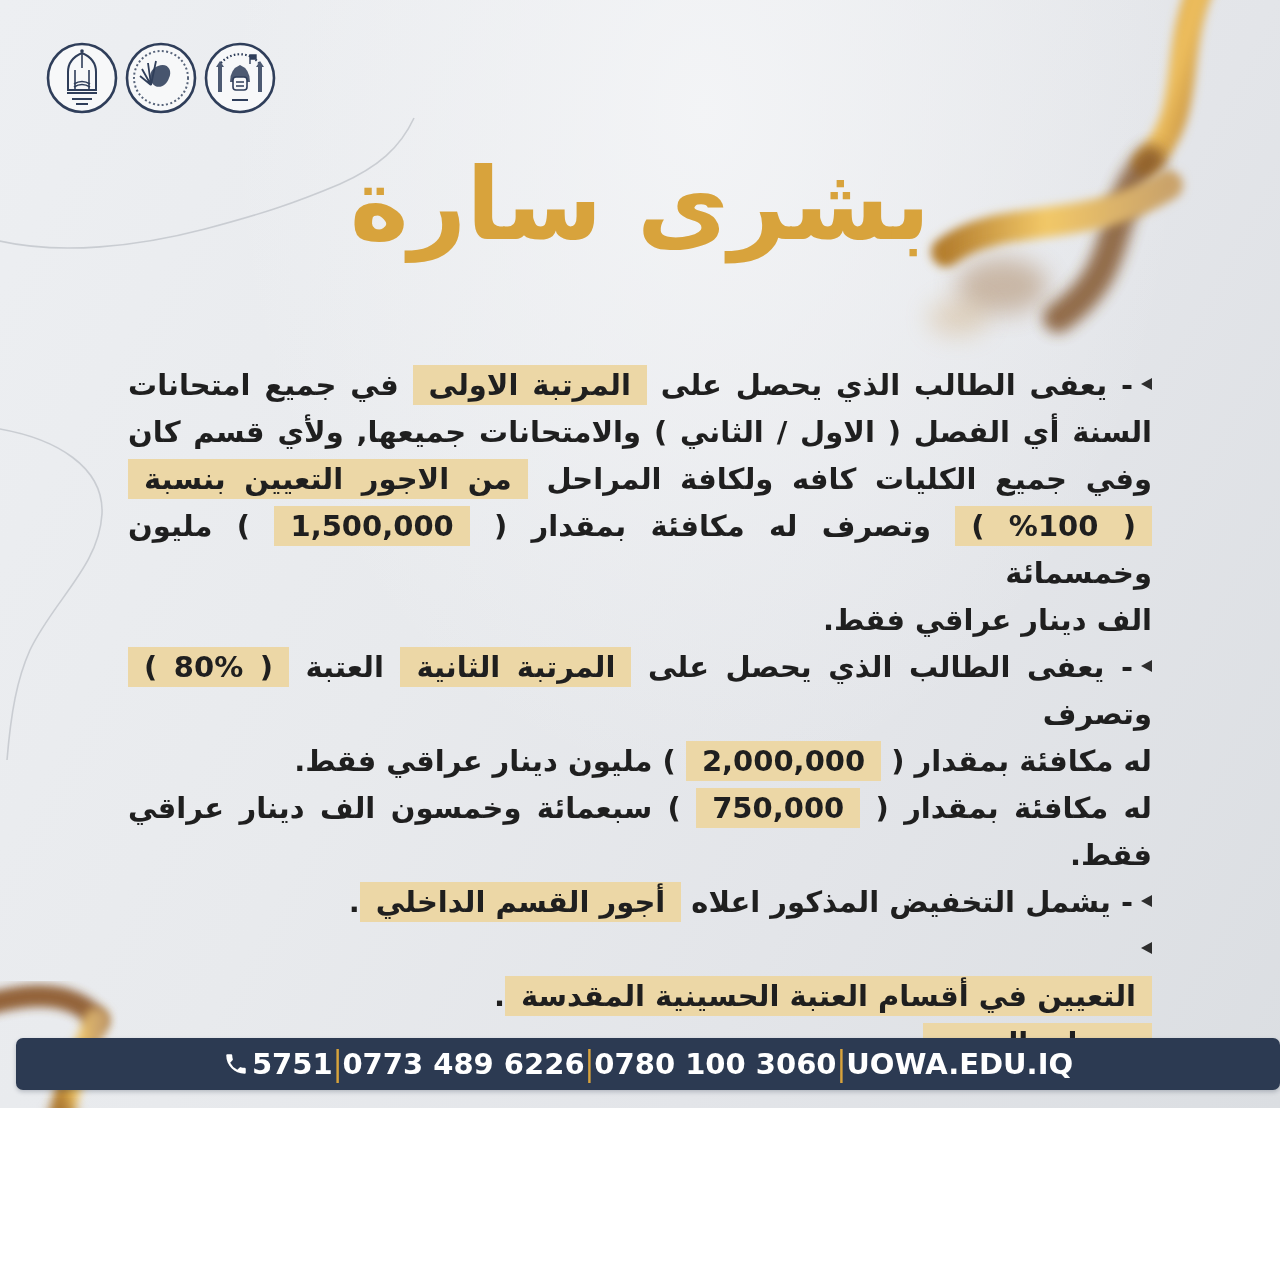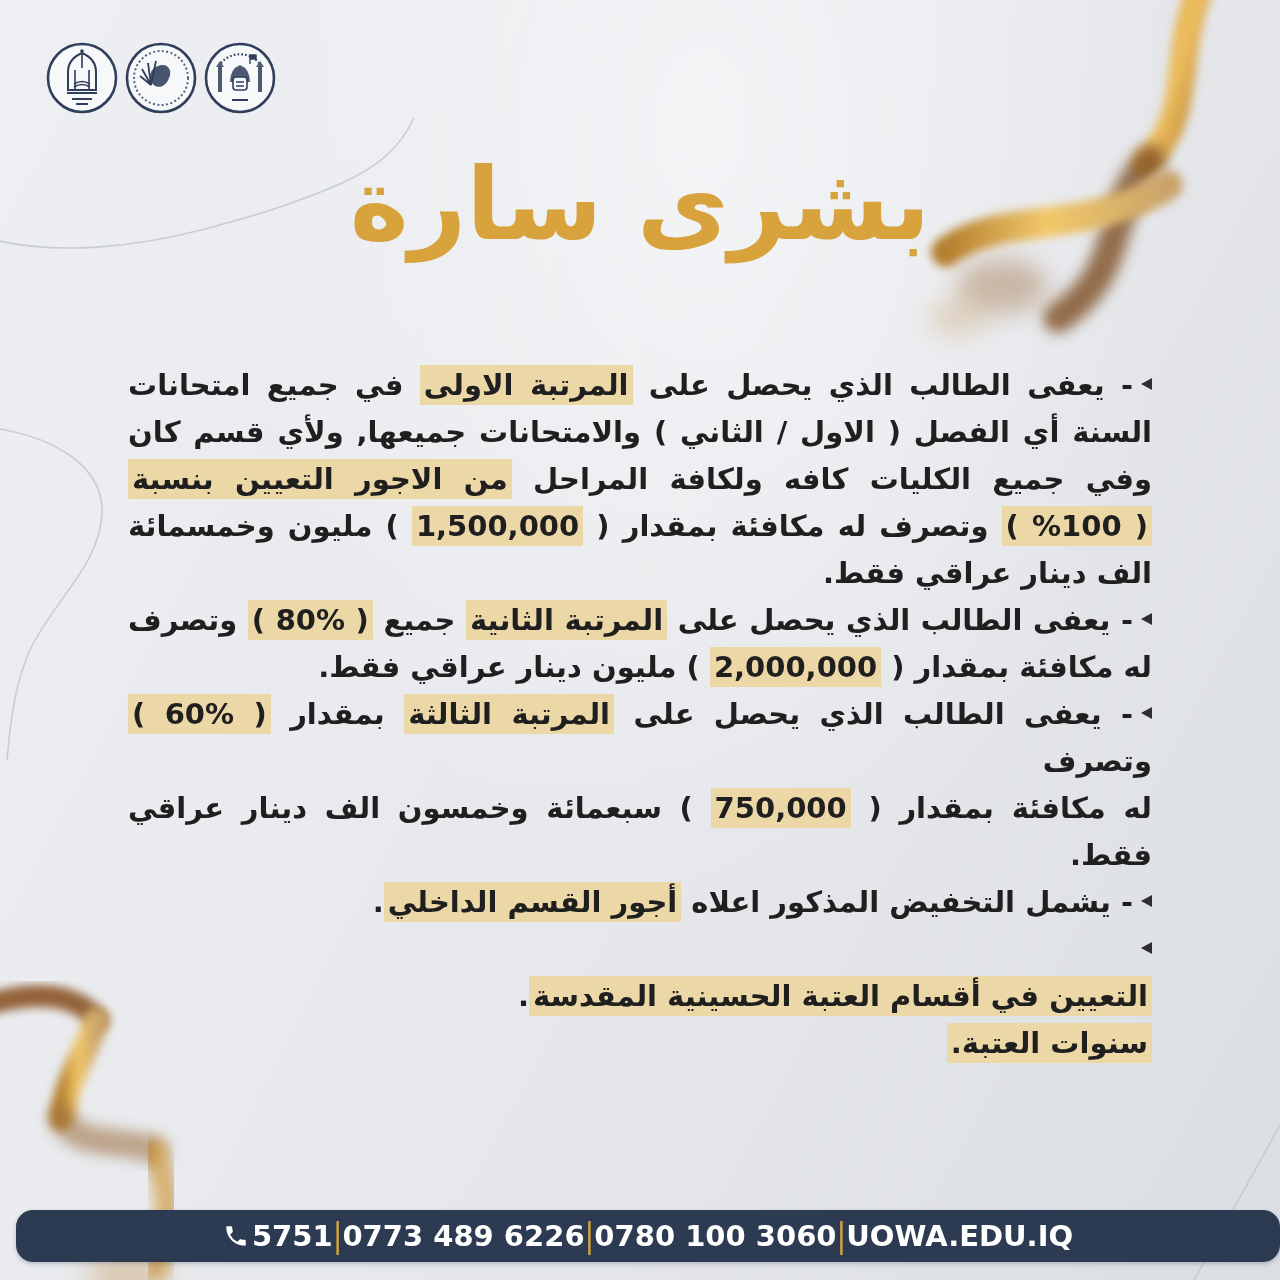--- a/index.html
+++ b/index.html
@@ -1,45 +1,45 @@
 <!DOCTYPE html>
 <html lang="ar"><head>
 <meta charset="utf-8">
 <style>
   html,body{margin:0;padding:0;}
   body{width:1280px;height:1280px;overflow:hidden;}
   .canvas{
-    position:relative;width:1280px;height:1280px;overflow:hidden;
+    position:relative;width:1280px;height:1108px;overflow:hidden;
     font-family:"DejaVu Sans",sans-serif;
     background:
       radial-gradient(ellipse at 55% 10%, rgba(244,245,247,.9) 0%, rgba(244,245,247,0) 48%),
       linear-gradient(118deg,#edeff2 0%,#e8eaed 40%,#e3e5e9 68%,#dbdee2 100%);
   }
   .bg-decor{position:absolute;inset:0;z-index:1;}
   .logos{position:absolute;top:40px;left:44px;display:flex;gap:3px;z-index:3;}
   .logo{display:block;}
   .title{
     position:absolute;top:146px;left:0;width:100%;margin:0;z-index:3;
     text-align:center;font-size:100px;font-weight:700;color:#d8a33c;letter-spacing:0;
   }
   .content{
     position:absolute;top:362px;right:128px;width:1024px;z-index:3;
     color:#1f1f1f;font-size:29px;font-weight:700;line-height:47px;
   }
   .bline{text-align:right;}
   .bline.just{text-align:justify;text-align-last:justify;}
-  .hl{background:#ecd7a6;padding:3px 4px;}
+  .hl{background:#ecd7a6;padding:3px 16px;}
   .tri{
     display:inline-block;width:0;height:0;
     border-top:6px solid transparent;border-bottom:6px solid transparent;
     border-right:11px solid #2e2e2e;margin-left:8px;vertical-align:5px;
   }
   .footer{
     position:absolute;left:16px;right:0;bottom:18px;height:52px;z-index:5;
-    background:#2c3a52;border-radius:17px;
+    background:#2c3a52;border-radius:7px;
     display:flex;align-items:center;justify-content:center;
     color:#ffffff;font-size:29px;font-weight:700;direction:ltr;
     box-shadow:0 2px 4px rgba(40,50,70,.25);
   }
   .sep{color:#d8a33c;font-weight:400;display:inline-block;transform:scaleY(1.15);}
   .phone-glyph{margin-right:3px;}
 </style>
 </head>
 <body>
 
@@ -124,25 +124,24 @@
 
   <div id="bullets" class="content" dir="rtl">
       <div class="bullet">
         <div class="bline just"><span class="tri"></span><span>- يعفى الطالب الذي يحصل على </span><span class="hl">المرتبة الاولى</span><span> في جميع امتحانات</span></div>
         <div class="bline just"><span>السنة أي الفصل ( الاول / الثاني ) والامتحانات جميعها, ولأي قسم كان</span></div>
         <div class="bline just"><span>وفي جميع الكليات كافه ولكافة المراحل </span><span class="hl">من الاجور التعيين بنسبة</span></div>
         <div class="bline just"><span class="hl">( %100 )</span><span> وتصرف له مكافئة بمقدار ( </span><span class="hl">1,500,000</span><span> ) مليون وخمسمائة</span></div>
         <div class="bline"><span>الف دينار عراقي فقط.</span></div>
       </div>
       <div class="bullet">
-        <div class="bline just"><span class="tri"></span><span>- يعفى الطالب الذي يحصل على </span><span class="hl">المرتبة الثانية</span><span> جميع </span><span class="hl">( %80 )</span><span> وتصرف</span></div>
+        <div class="bline just"><span class="tri"></span><span>- يعفى الطالب الذي يحصل على </span><span class="hl">المرتبة الثانية</span><span> العتبة </span><span class="hl">( %80 )</span><span> وتصرف</span></div>
         <div class="bline"><span>له مكافئة بمقدار ( </span><span class="hl">2,000,000</span><span> ) مليون دينار عراقي فقط.</span></div>
       </div>
       <div class="bullet">
-        <div class="bline just"><span class="tri"></span><span>- يعفى الطالب الذي يحصل على </span><span class="hl">المرتبة الثالثة</span><span> بمقدار </span><span class="hl">( %60 )</span><span> وتصرف</span></div>
         <div class="bline just"><span>له مكافئة بمقدار ( </span><span class="hl">750,000</span><span> ) سبعمائة وخمسون الف دينار عراقي</span></div>
         <div class="bline"><span>فقط.</span></div>
       </div>
       <div class="bullet">
         <div class="bline"><span class="tri"></span><span>- يشمل التخفيض المذكور اعلاه </span><span class="hl">أجور القسم الداخلي</span><span>.</span></div>
       </div>
       <div class="bullet">
         <div class="bline just"><span class="tri"></span></div>
         <div class="bline"><span class="hl">التعيين في أقسام العتبة الحسينية المقدسة</span><span>.</span></div>
       </div>

